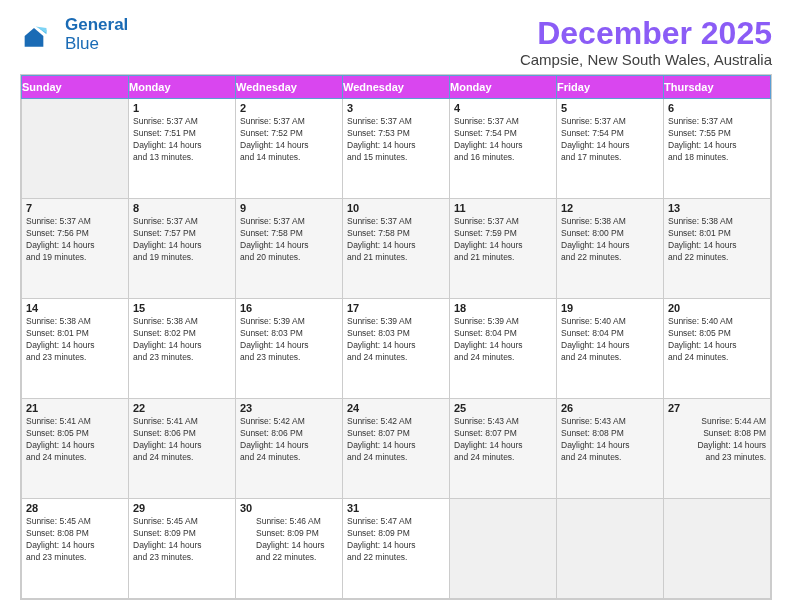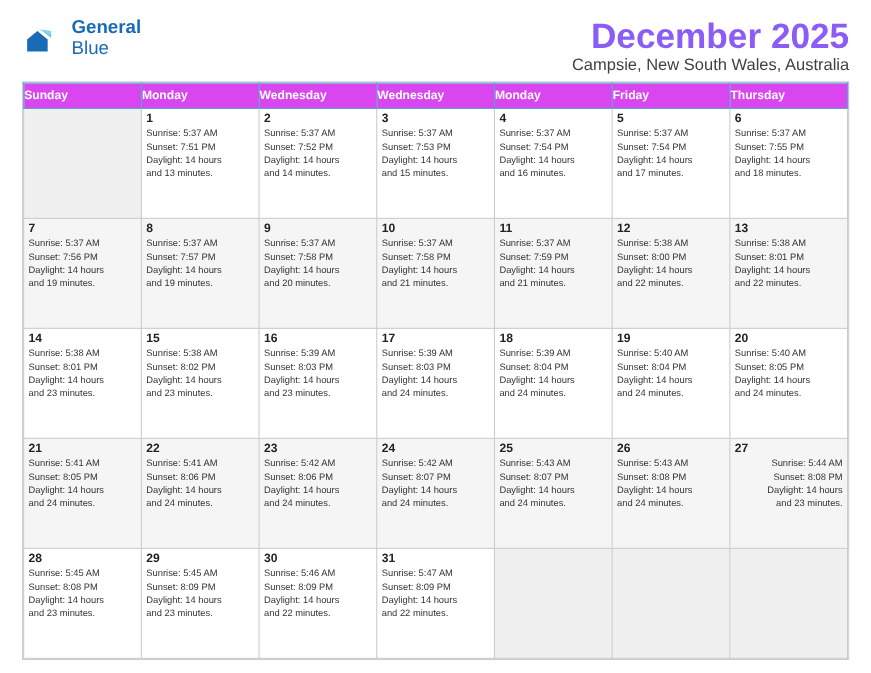--- a/index.html
+++ b/index.html
@@ -351,21 +351,21 @@
             </td>
             <td>
               <span class="day-number">29</span>
               <div class="day-info" style="white-space: pre-line;">Sunrise: 5:45 AM
 Sunset: 8:09 PM
 Daylight: 14 hours
 and 23 minutes.</div>
             </td>
             <td>
               <span class="day-number">30</span>
-              <div class="day-info" style="white-space: pre-line;">Sunrise: 5:46 AM
+              <div class="day-info" style="white-space: pre-line; margin-left: 16px;">Sunrise: 5:46 AM
 Sunset: 8:09 PM
 Daylight: 14 hours
 and 22 minutes.</div>
             </td>
             <td>
               <span class="day-number">31</span>
               <div class="day-info" style="white-space: pre-line;">Sunrise: 5:47 AM
 Sunset: 8:09 PM
 Daylight: 14 hours
 and 22 minutes.</div>

